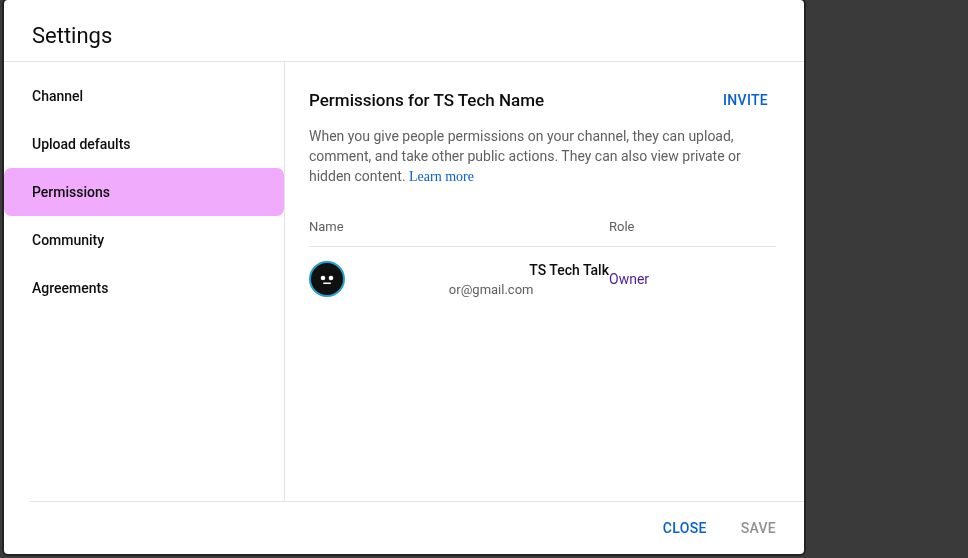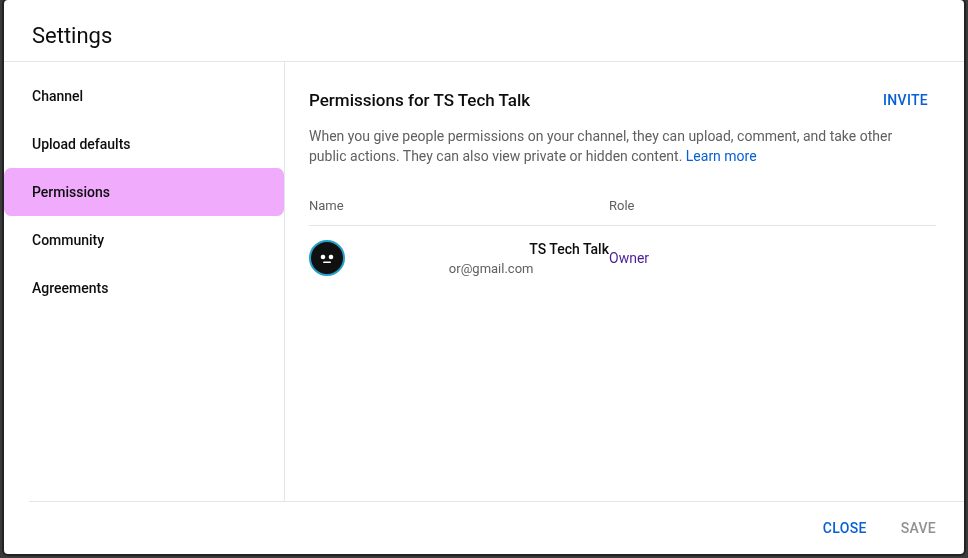--- a/index.html
+++ b/index.html
@@ -11,21 +11,21 @@
       width: 968px;
       height: 558px;
       font-family: Roboto, Arial, sans-serif;
       background: #3a3a3a;
       overflow: hidden;
     }
     .modal {
       position: absolute;
       top: 0;
       left: 4px;
-      width: 960px;
+      width: 800px;
       height: 554px;
       background: #fff;
       border-radius: 4px;
       display: flex;
       flex-direction: column;
       box-shadow: 0 0 0 2px rgba(0,0,0,0.4);
     }
     .header {
       padding: 23px 28px 13px 28px;
       border-bottom: 1px solid #e5e5e5;
@@ -88,20 +88,21 @@
       margin-top: 12px;
       font-size: 14px;
       color: #606060;
       line-height: 20px;
       max-width: 600px;
     }
     .learn-more {
       color: #065fd4;
       text-decoration: none;
       cursor: pointer;
+      font-family: Liberation Serif, serif;
     }
     .table {
       margin-top: 32px;
     }
     .table-head {
       display: flex;
       border-bottom: 1px solid #e5e5e5;
       padding-bottom: 12px;
     }
     .col-name {
@@ -189,21 +190,21 @@
   <div class="body">
     <div class="sidebar">
       <div class="sidebar-item">Channel</div>
       <div class="sidebar-item">Upload defaults</div>
       <div class="sidebar-item selected">Permissions</div>
       <div class="sidebar-item">Community</div>
       <div class="sidebar-item">Agreements</div>
     </div>
     <div class="content">
       <div class="content-header">
-        <div class="content-title">Permissions for TS Tech Talk</div>
+        <div class="content-title">Permissions for TS Tech Name</div>
         <button class="invite-btn">INVITE</button>
       </div>
       <p class="description">
         <span>When you give people permissions on your channel, they can upload, comment, and take other public actions. They can also view private or hidden content. </span><a class="learn-more">Learn more</a>
       </p>
       <div class="table">
         <div class="table-head">
           <div class="col-name">Name</div>
           <div class="col-role">Role</div>
         </div>

